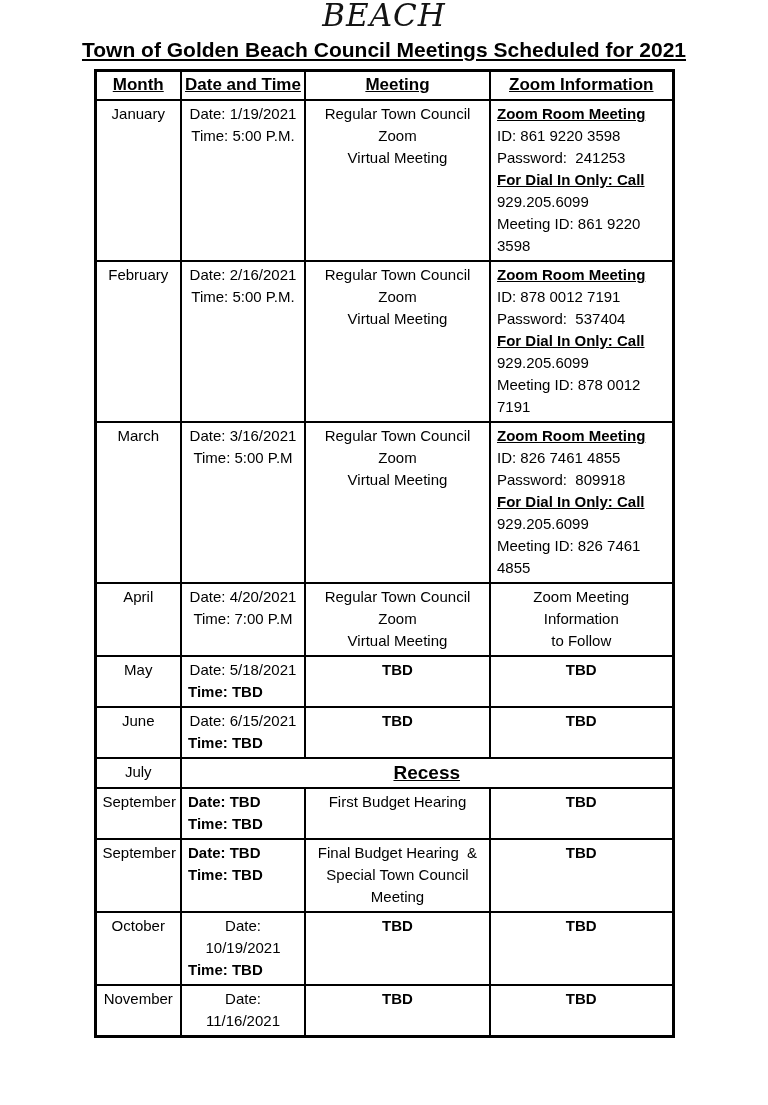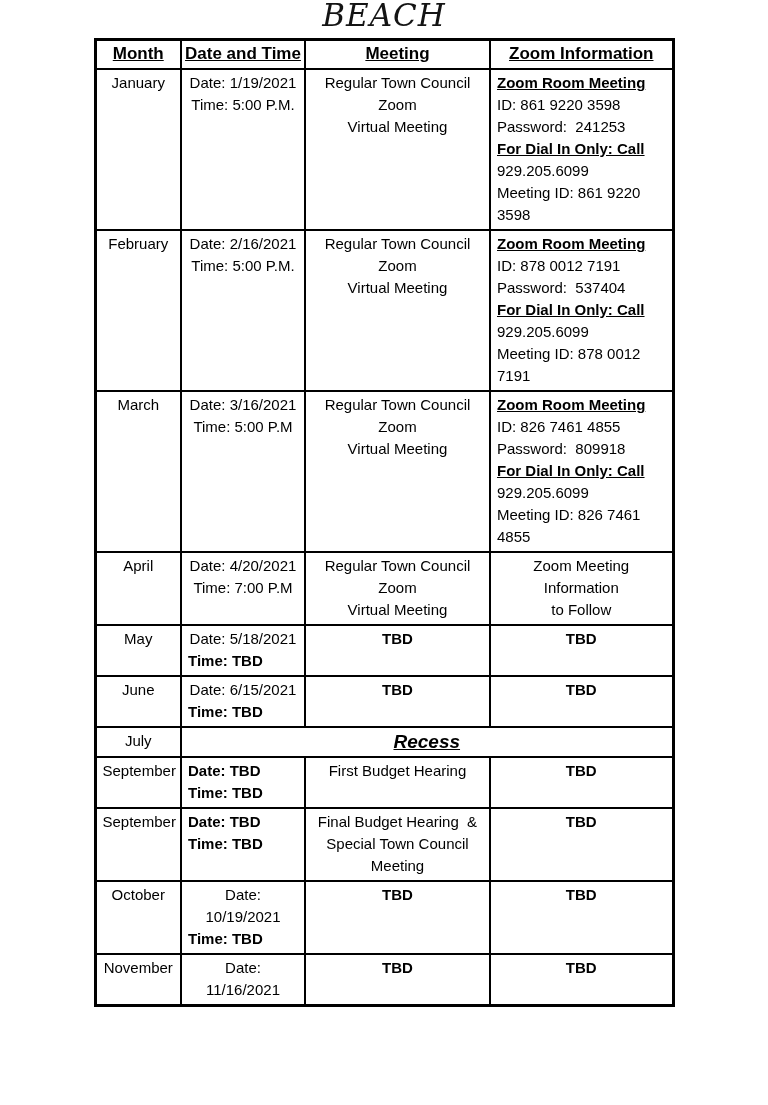--- a/index.html
+++ b/index.html
@@ -61,36 +61,37 @@
     text-decoration: underline;
     text-align: center;
     padding: 3px 2px 4px;
   }
   td.cell { font-size: 15px; line-height: 22px; padding: 2px 6px 3px; }
   td.month-cell { text-align: center; }
   .line { text-align: center; white-space: pre-wrap; }
   .line.left { text-align: left; }
   .b { font-weight: bold; }
   .u { text-decoration: underline; }
-  td.recess-cell { text-align: center; vertical-align: middle; padding: 3px; font-style: italic; }
+  td.recess-cell { text-align: center; vertical-align: middle; padding: 3px; }
   .recess-text {
     font-weight: bold;
     font-size: 19px;
     text-decoration: underline;
   }
 </style>
 </head>
 <body>
 
 <div class="page">
 
   <div class="logo">
     <span class="logo-caps">BEACH</span>
   </div>
 
+  <div class="title">Town of Golden Beach Council Meetings Scheduled for 2021</div>
 
   <table class="schedule">
     <colgroup>
       <col class="c-month">
         <col class="c-dt">
         <col class="c-meet">
         <col class="c-zoom">
     </colgroup>
     <thead>
       <tr>

